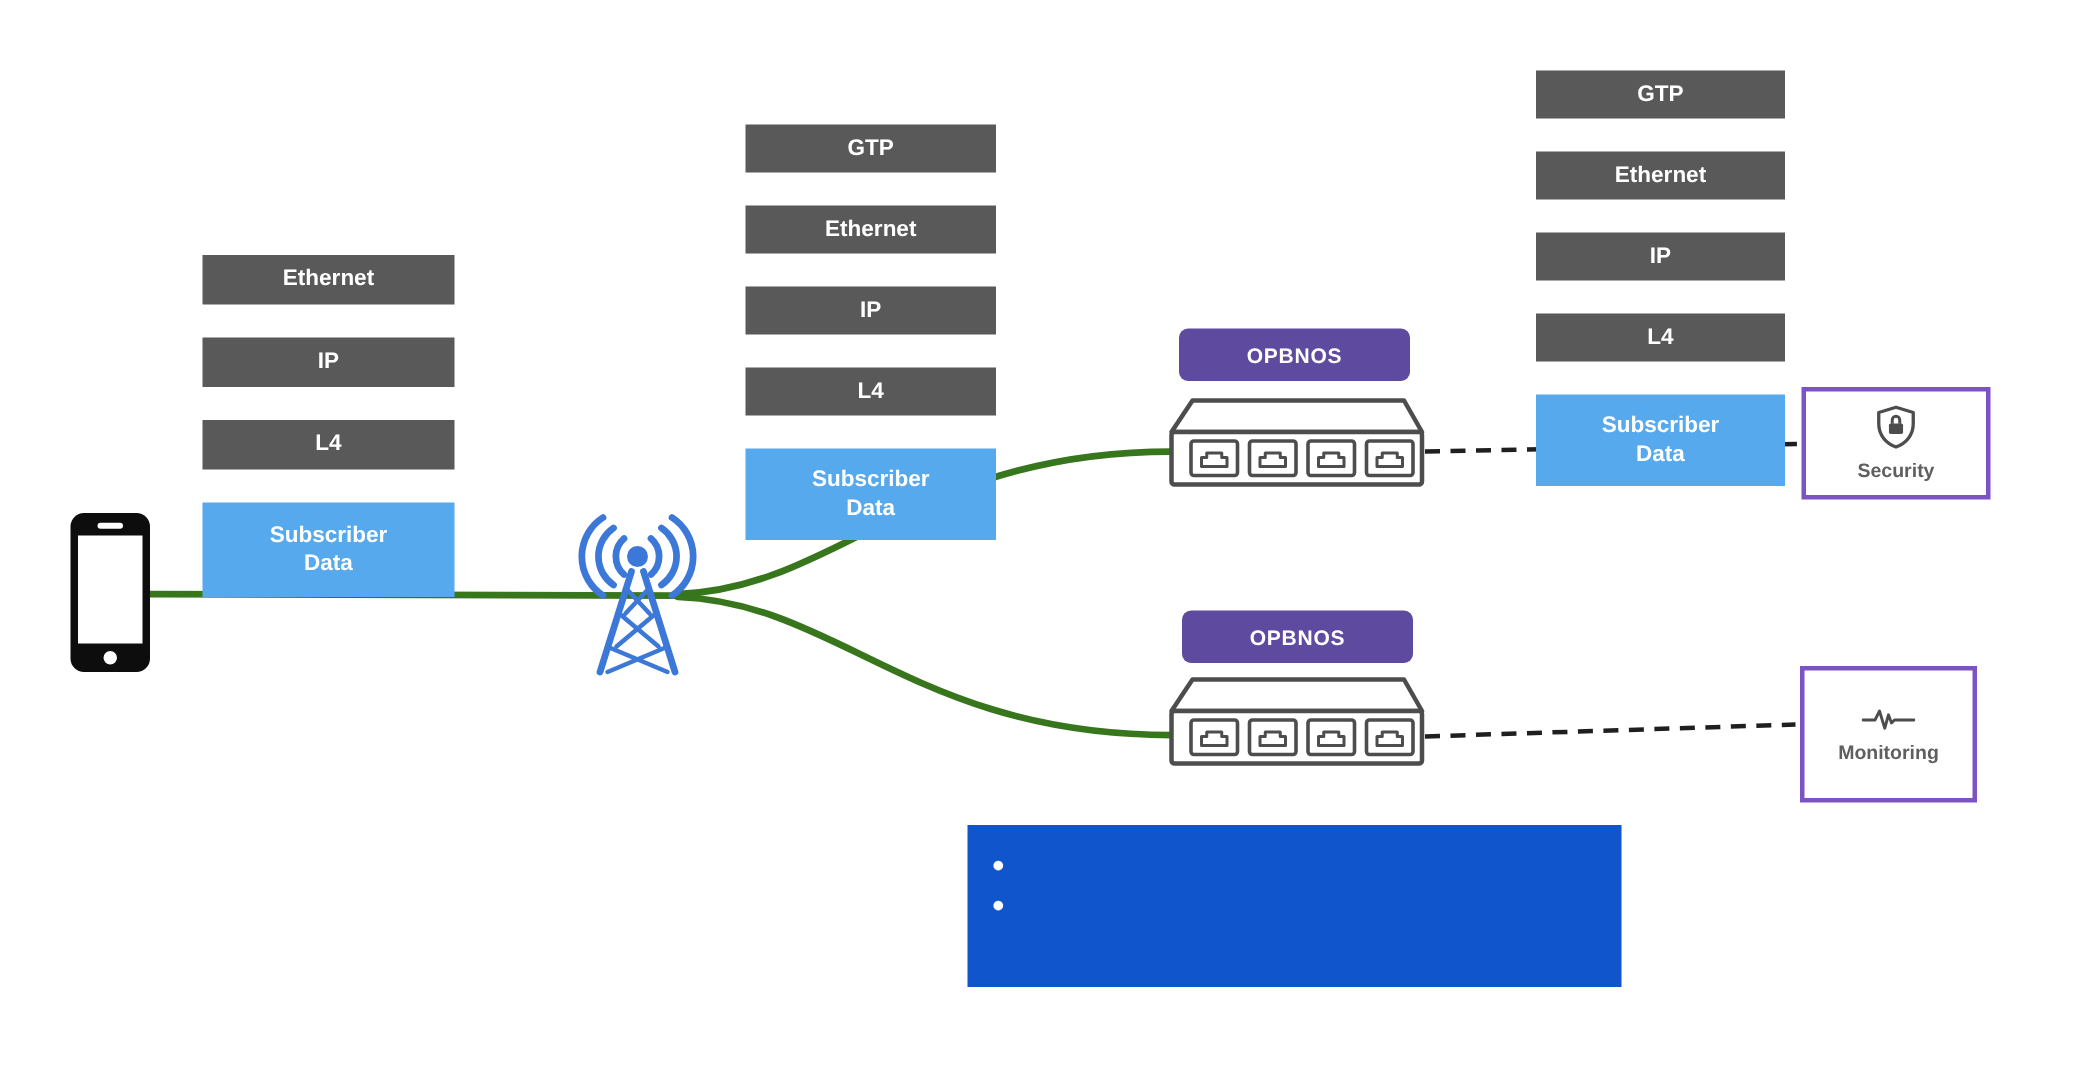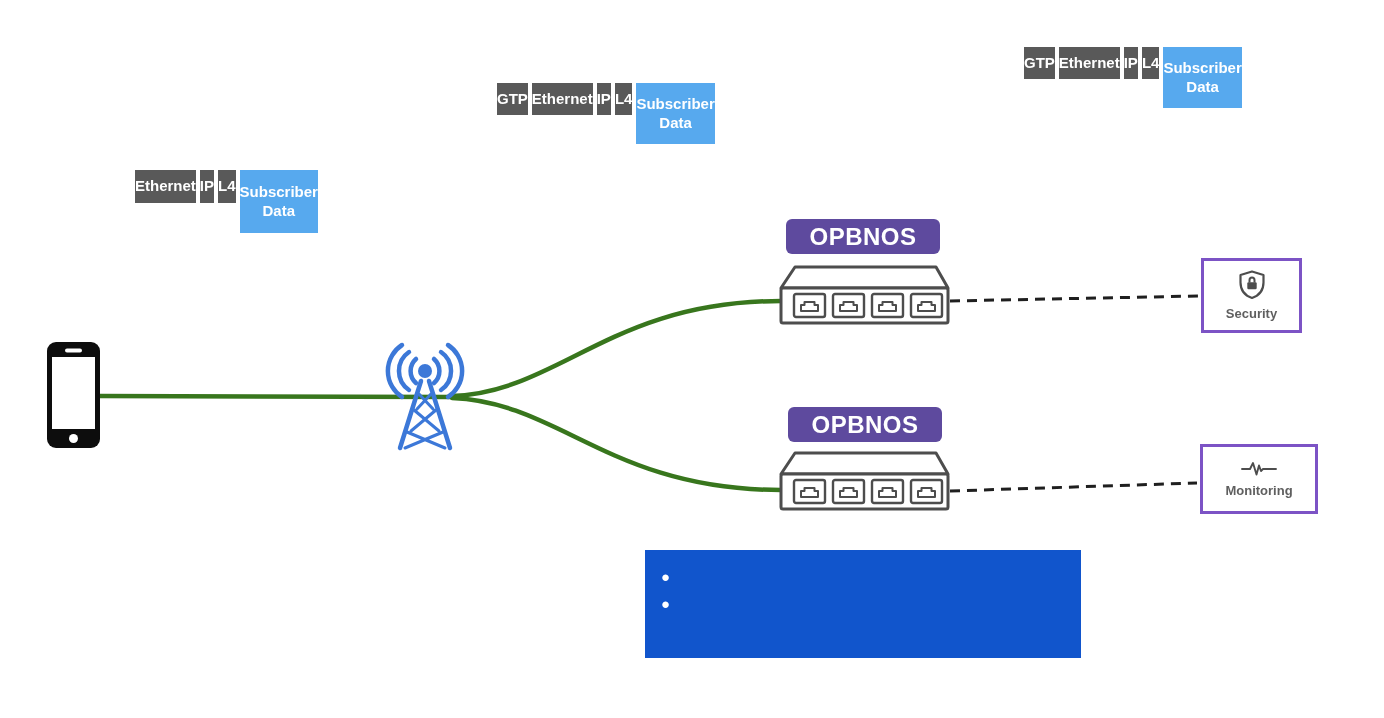--- a/index.html
+++ b/index.html
@@ -9,30 +9,30 @@
   #diagram-svg{position:absolute;left:0;top:0}
 
   .green-line{fill:none;stroke:var(--link-green,#38761d);stroke-width:4.5;stroke-linecap:round}
   .dash-line{fill:none;stroke:#1f1f1f;stroke-width:3;stroke-dasharray:10 7;stroke-linecap:butt}
   .tower-stroke{fill:none;stroke:var(--tower-blue,#3c78d8);stroke-width:4.5;stroke-linecap:round;stroke-linejoin:round}
   .tower-fill{fill:var(--tower-blue,#3c78d8)}
   .sw-outline{fill:#ffffff;stroke:var(--outline-gray,#4d4d4d);stroke-width:3;stroke-linejoin:round}
   .sw-port{fill:#ffffff;stroke:var(--outline-gray,#4d4d4d);stroke-width:2.4;stroke-linejoin:round}
   .sw-port-inner{fill:none;stroke:var(--outline-gray,#4d4d4d);stroke-width:2;stroke-linejoin:round}
 
-  .stack{position:absolute;display:flex;flex-direction:row;gap:4px}
+  .stack{position:absolute;display:flex;flex-direction:column;gap:22px}
   .layer{display:flex;align-items:center;justify-content:center;height:32px;color:#ffffff;
          font-weight:700;font-size:15px;text-align:center;white-space:pre-line;line-height:1.25}
   .layer-gray{background:var(--layer-gray,#595959)}
   .layer-blue{background:var(--subscriber-blue,#57a9ee);height:61px}
   #stack-access .layer{height:33px}
   #stack-access .layer-blue{height:63px}
 
   .opbnos{position:absolute;width:154px;height:35px;border-radius:6px;background:var(--opbnos-purple,#5e4a9e);
-          color:#ffffff;font-weight:700;font-size:24px;letter-spacing:.5px;
+          color:#ffffff;font-weight:700;font-size:14px;letter-spacing:.5px;
           display:flex;align-items:center;justify-content:center}
 
   .endpoint{position:absolute;background:#ffffff;border:3px solid var(--endpoint-border-purple,#7c53c5);
             display:flex;flex-direction:column;align-items:center;justify-content:center;gap:6px}
   .ep-label{color:#5f5f5f;font-weight:700;font-size:13px}
 
   .info-box{position:absolute;left:645px;top:550px;width:436px;height:108px;
             background:var(--info-box-blue,#1155cc);color:#ffffff;padding:13px 8px 0 16px}
   .info-line{display:flex;font-weight:700;font-size:22px;line-height:27px;white-space:pre-wrap}
   .bullet{width:22px;flex:none;font-size:15px;line-height:27px}
@@ -135,30 +135,30 @@
     <div class="layer layer-gray">Ethernet</div>
     <div class="layer layer-gray">IP</div>
     <div class="layer layer-gray">L4</div>
     <div class="layer layer-blue">Subscriber
 Data</div>
   </div>
 
   <div class="opbnos" style="left:786px;top:219px">OPBNOS</div>
   <div class="opbnos" style="left:788px;top:407px">OPBNOS</div>
 
-  <div class="endpoint" style="left:1201px;top:258px;width:101px;height:75px">
+  <div class="endpoint" style="left:1201px;top:258px;width:126px;height:75px">
     <svg width="28" height="30" viewBox="0 0 28 30">
       <path d="M14 1.5 L25.5 5 V12.5 C25.5 20 20.8 25.6 14 28 C7.2 25.6 2.5 20 2.5 12.5 V5 Z" fill="#ffffff" stroke="#4d4d4d" stroke-width="2.2" stroke-linejoin="round"></path>
       <path d="M11.5 12.5 V10 a2.5 2.5 0 0 1 5 0 V12.5" fill="none" stroke="#4d4d4d" stroke-width="2"></path>
       <rect x="9.3" y="12.3" width="9.4" height="7" rx="1.2" fill="#4d4d4d"></rect>
     </svg>
     <div class="ep-label">Security</div>
   </div>
 
-  <div class="endpoint" style="left:1200px;top:444px;width:118px;height:70px">
+  <div class="endpoint" style="left:1200px;top:444px;width:118px;height:91px">
     <svg width="36" height="17" viewBox="0 0 36 17">
       <path d="M1 9 H9 L12 3 L15.5 14.5 L18 5.5 L20 11 L22 9 H35" fill="none" stroke="#4d4d4d" stroke-width="1.9" stroke-linejoin="round" stroke-linecap="round"></path>
     </svg>
     <div class="ep-label">Monitoring</div>
   </div>
 
   <div class="info-box">
     <div class="info-line">
       <span class="bullet">●</span>
     </div>

